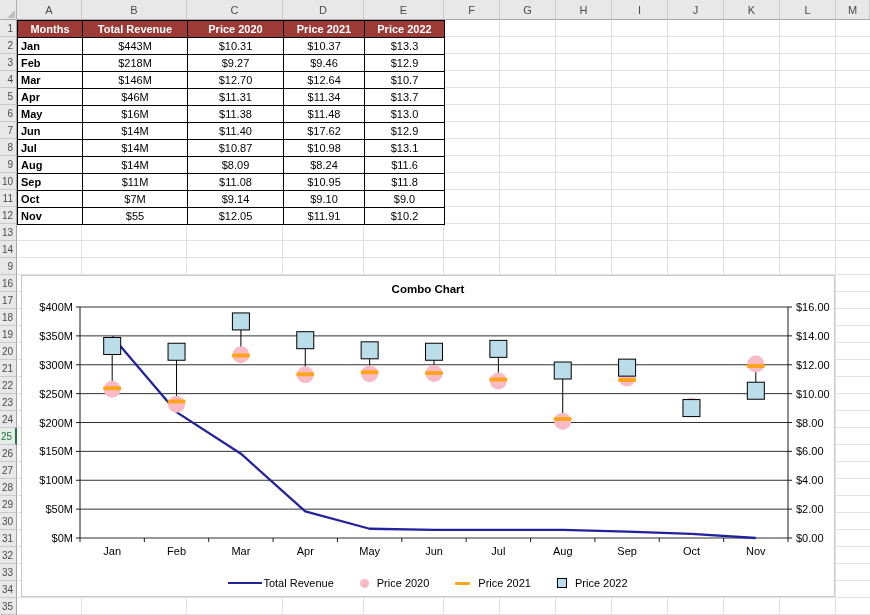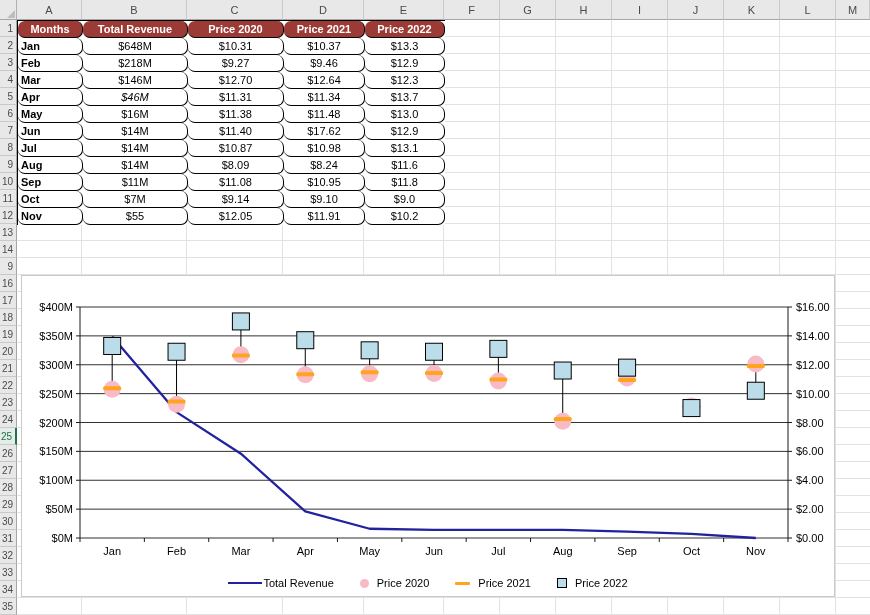--- a/index.html
+++ b/index.html
@@ -25,21 +25,21 @@
   .grid-bg { position:absolute; left:17px; top:20px; width:853px; height:595px; z-index:0;
              background:repeating-linear-gradient(to bottom,#ffffff 0px 16px,#e2e2e2 16px 17px); }
   .vline { position:absolute; top:0; bottom:0; width:1px; background:#e2e2e2; }
 
   
   .data-table { position:absolute; left:17px; top:20px; z-index:2; background:#fff;
                 border-top:1px solid #000; border-left:1px solid #000; }
   .t-row { display:flex; }
   .t-cell { box-sizing:border-box; height:17px; border-right:1px solid #000; border-bottom:1px solid #000;
             font-size:11px; display:flex; align-items:center; justify-content:center;
-            background:#fff; color:#000; white-space:nowrap; overflow:hidden;border-radius:7px; }
+            background:#fff; color:#000; white-space:nowrap; overflow:hidden; }
   .t-cell.month { justify-content:flex-start; padding-left:3px; font-weight:bold; }
   .t-cell.header { color:#fff; font-weight:bold; }
 
   
   .chart-box { position:absolute; left:21px; top:275px; width:814px; height:322px; box-sizing:border-box;
                background:#fff; border:1px solid #c9c9c9; z-index:3; }
   .chart-title { position:absolute; top:7px; left:0; right:0; text-align:center;
                  font-weight:bold; font-size:11.5px; color:#000; }
   .chart-svg { position:absolute; left:0; top:0; }
   .chart-legend { position:absolute; bottom:7px; left:0; right:0; display:flex; justify-content:center;
@@ -129,42 +129,42 @@
   <div class="data-table" id="dataTable">
       <div class="t-row">
         <div class="t-cell header" style="width: 65px; background: rgb(156, 58, 54); color: rgb(255, 255, 255);">Months</div>
         <div class="t-cell header" style="width: 105px; background: rgb(156, 58, 54); color: rgb(255, 255, 255);">Total Revenue</div>
         <div class="t-cell header" style="width: 96px; background: rgb(156, 58, 54); color: rgb(255, 255, 255);">Price 2020</div>
         <div class="t-cell header" style="width: 81px; background: rgb(156, 58, 54); color: rgb(255, 255, 255);">Price 2021</div>
         <div class="t-cell header" style="width: 80px; background: rgb(156, 58, 54); color: rgb(255, 255, 255);">Price 2022</div>
       </div>
       <div class="t-row">
         <div class="t-cell month" style="width: 65px;">Jan</div>
-        <div class="t-cell" style="width: 105px;">$648M</div>
+        <div class="t-cell" style="width: 105px;">$443M</div>
         <div class="t-cell" style="width: 96px;">$10.31</div>
         <div class="t-cell" style="width: 81px;">$10.37</div>
         <div class="t-cell" style="width: 80px;">$13.3</div>
       </div>
       <div class="t-row">
         <div class="t-cell month" style="width: 65px;">Feb</div>
         <div class="t-cell" style="width: 105px;">$218M</div>
         <div class="t-cell" style="width: 96px;">$9.27</div>
         <div class="t-cell" style="width: 81px;">$9.46</div>
         <div class="t-cell" style="width: 80px;">$12.9</div>
       </div>
       <div class="t-row">
         <div class="t-cell month" style="width: 65px;">Mar</div>
         <div class="t-cell" style="width: 105px;">$146M</div>
         <div class="t-cell" style="width: 96px;">$12.70</div>
         <div class="t-cell" style="width: 81px;">$12.64</div>
-        <div class="t-cell" style="width: 80px;">$12.3</div>
+        <div class="t-cell" style="width: 80px;">$10.7</div>
       </div>
       <div class="t-row">
         <div class="t-cell month" style="width: 65px;">Apr</div>
-        <div class="t-cell" style="width: 105px; font-style: italic;">$46M</div>
+        <div class="t-cell" style="width: 105px;">$46M</div>
         <div class="t-cell" style="width: 96px;">$11.31</div>
         <div class="t-cell" style="width: 81px;">$11.34</div>
         <div class="t-cell" style="width: 80px;">$13.7</div>
       </div>
       <div class="t-row">
         <div class="t-cell month" style="width: 65px;">May</div>
         <div class="t-cell" style="width: 105px;">$16M</div>
         <div class="t-cell" style="width: 96px;">$11.38</div>
         <div class="t-cell" style="width: 81px;">$11.48</div>
         <div class="t-cell" style="width: 80px;">$13.0</div>
@@ -207,20 +207,21 @@
       <div class="t-row">
         <div class="t-cell month" style="width: 65px;">Nov</div>
         <div class="t-cell" style="width: 105px;">$55</div>
         <div class="t-cell" style="width: 96px;">$12.05</div>
         <div class="t-cell" style="width: 81px; text-align: right;">$11.91</div>
         <div class="t-cell" style="width: 80px;">$10.2</div>
       </div>
     </div>
 
   <div class="chart-box">
+    <div class="chart-title">Combo Chart</div>
     <svg class="chart-svg" id="chartSvg" width="812" height="320" viewBox="0 0 812 320">
         <g>
           <line x1="58" y1="31" x2="766" y2="31" stroke="#1a1a1a" stroke-width="0.9"></line>
           <line x1="54" y1="31" x2="58" y2="31" stroke="#1a1a1a" stroke-width="1"></line>
           <line x1="766" y1="31" x2="770" y2="31" stroke="#1a1a1a" stroke-width="1"></line>
           <line x1="58" y1="59.875" x2="766" y2="59.875" stroke="#1a1a1a" stroke-width="0.9"></line>
           <line x1="54" y1="59.875" x2="58" y2="59.875" stroke="#1a1a1a" stroke-width="1"></line>
           <line x1="766" y1="59.875" x2="770" y2="59.875" stroke="#1a1a1a" stroke-width="1"></line>
           <line x1="58" y1="88.75" x2="766" y2="88.75" stroke="#1a1a1a" stroke-width="0.9"></line>
           <line x1="54" y1="88.75" x2="58" y2="88.75" stroke="#1a1a1a" stroke-width="1"></line>

